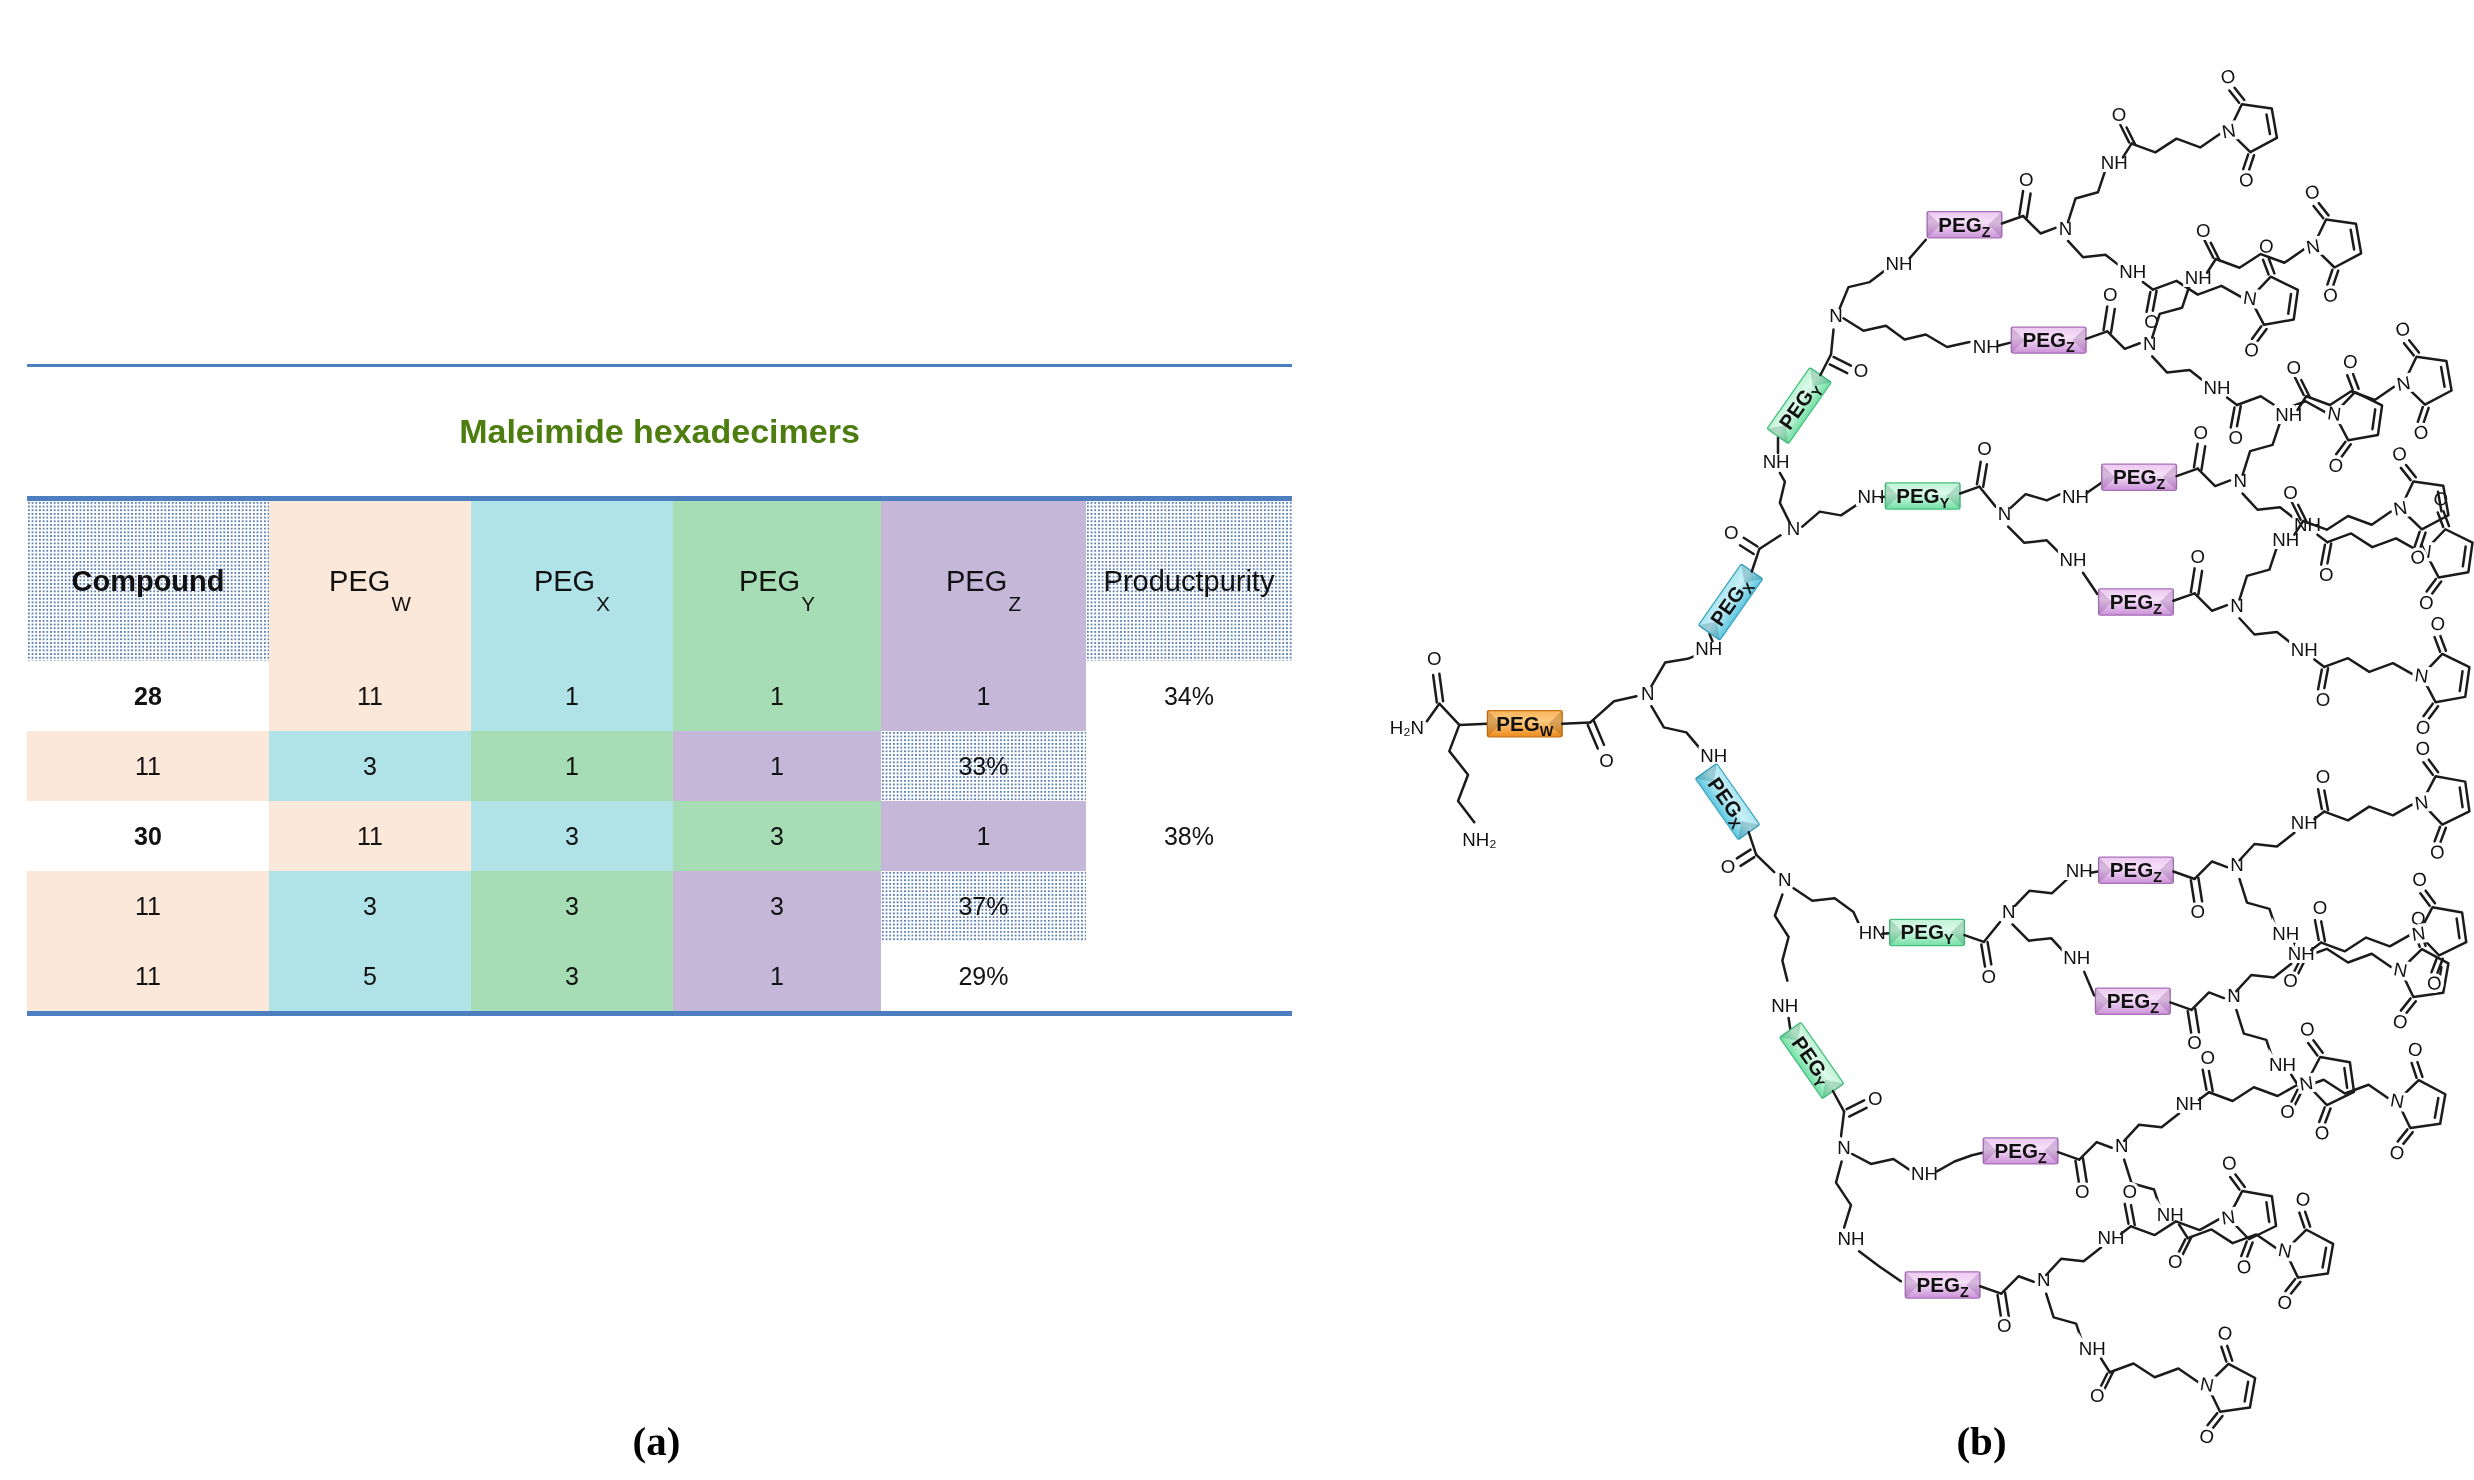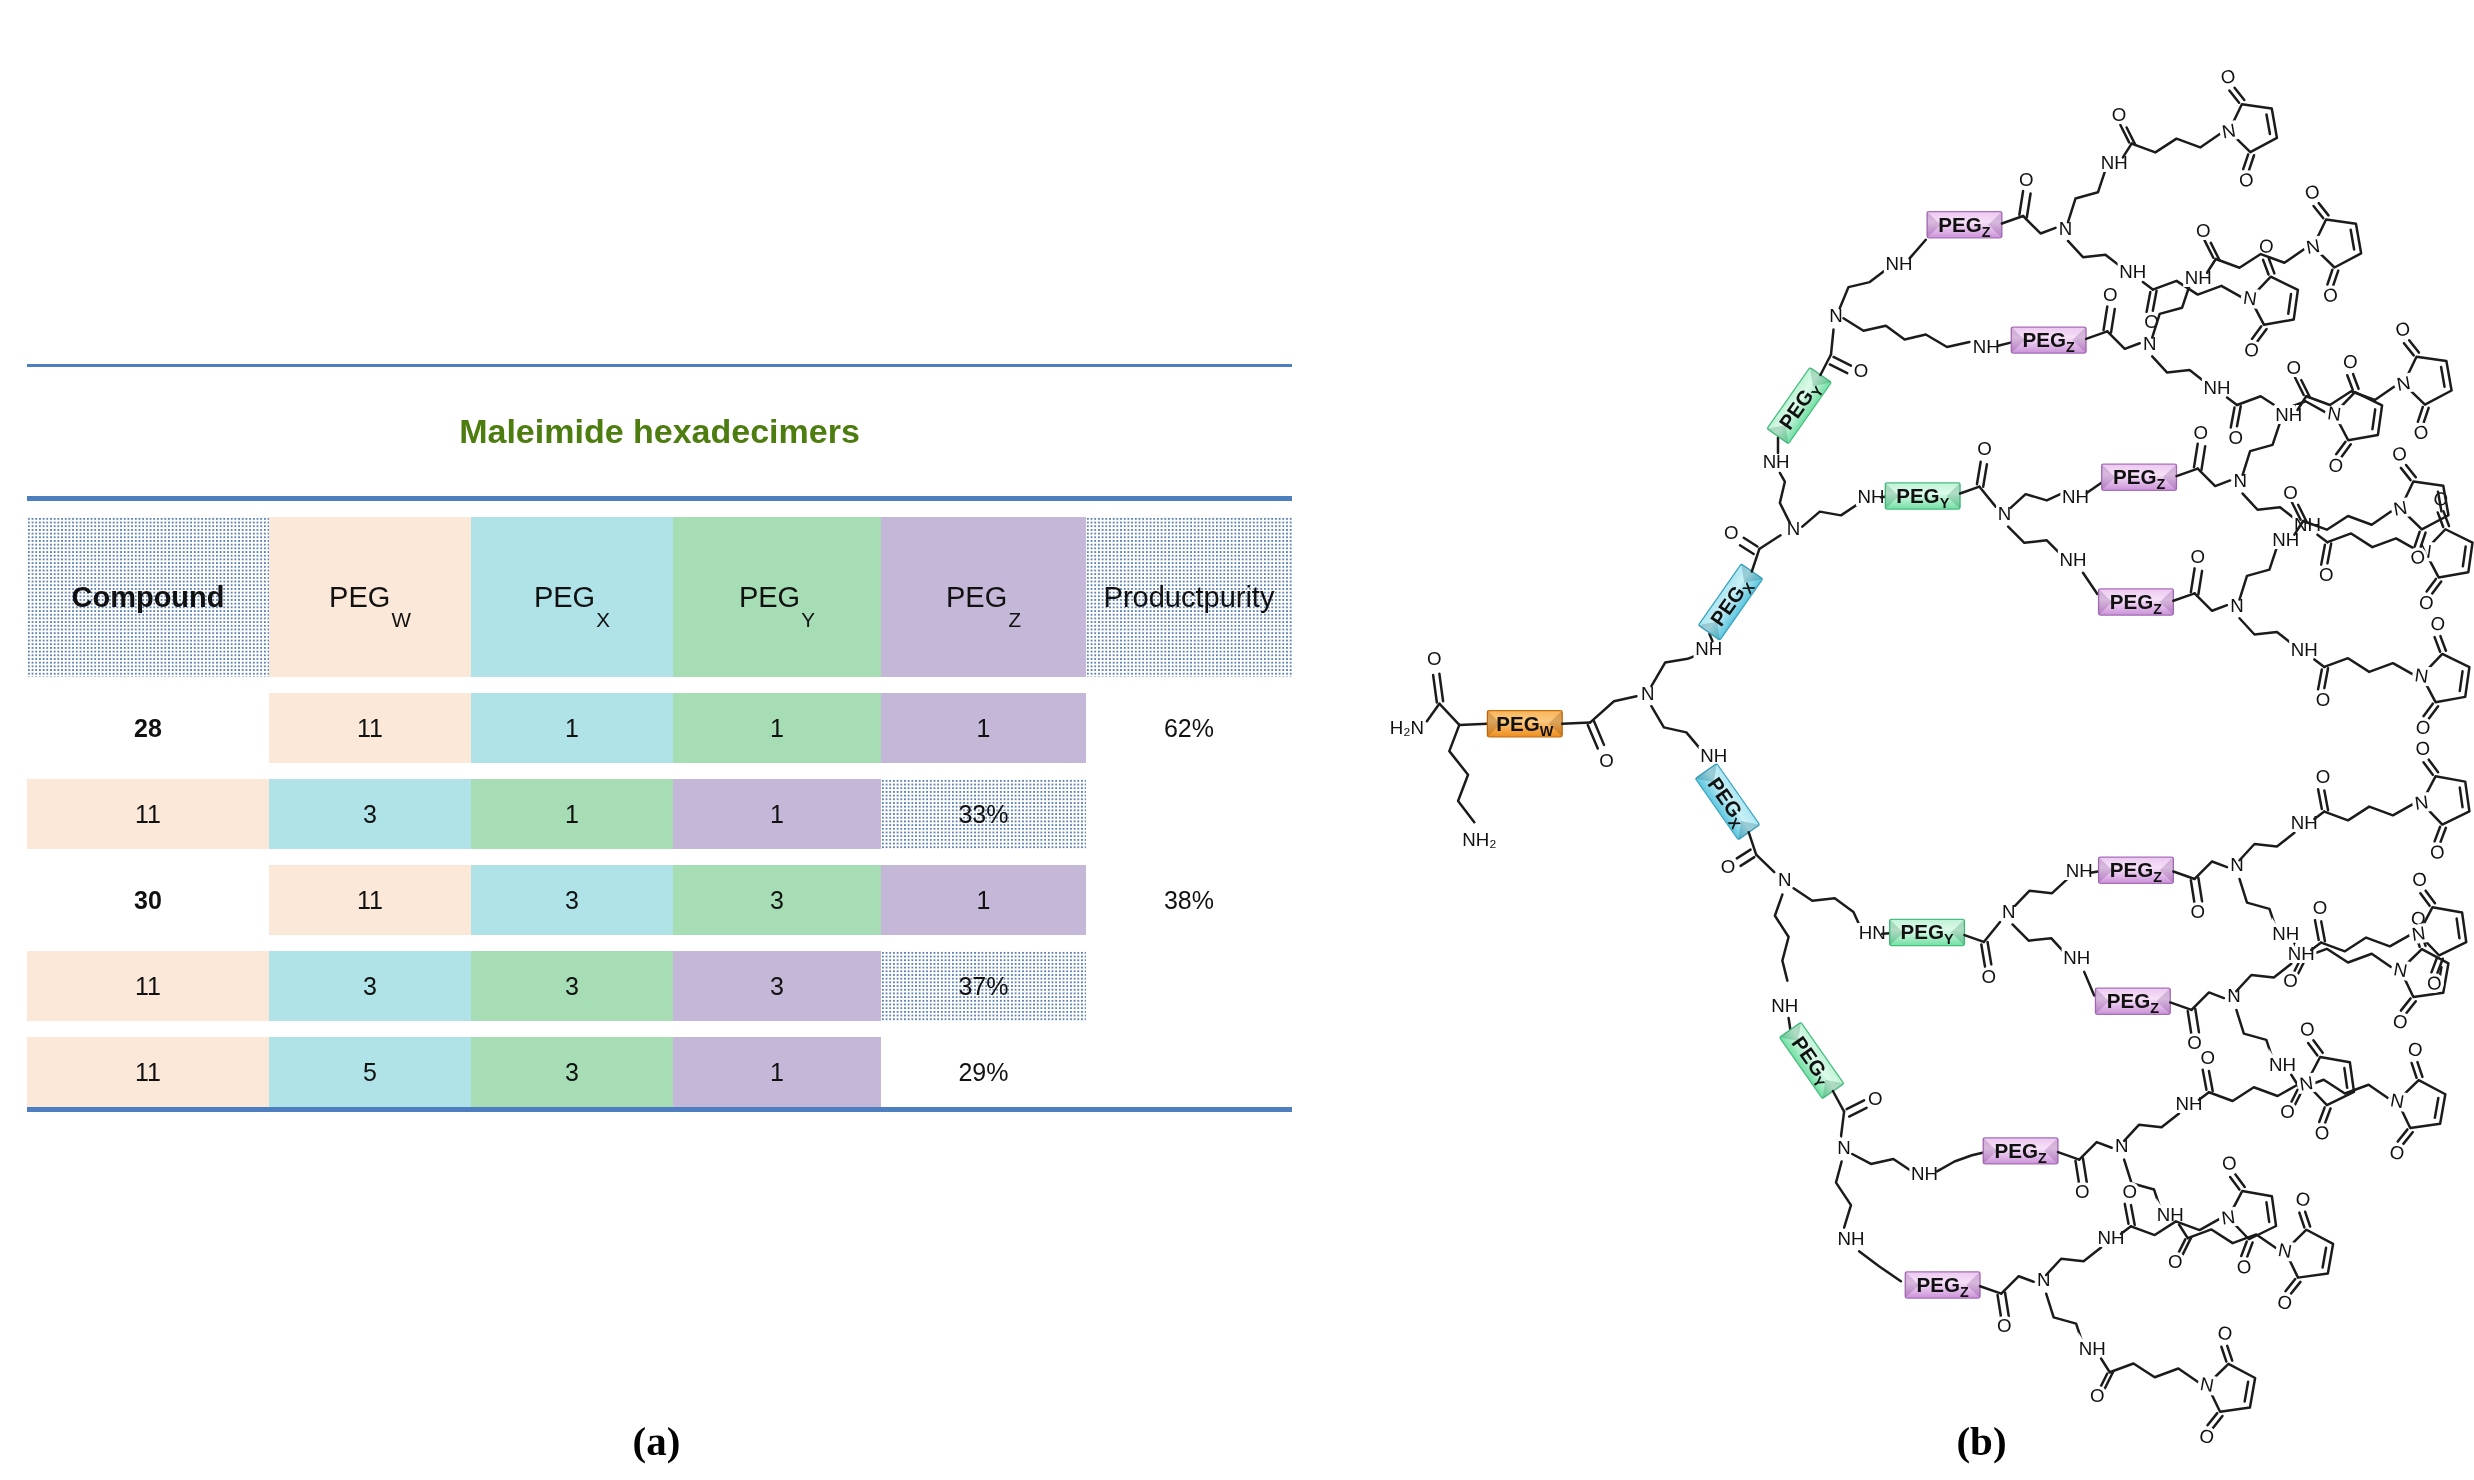--- a/index.html
+++ b/index.html
@@ -3,21 +3,21 @@
 <meta charset="utf-8">
 <style>
   html,body{margin:0;padding:0;background:#ffffff;width:2475px;height:1481px;
     font-family:"Liberation Sans", sans-serif;overflow:hidden;position:relative;}
   .abs{position:absolute;}
   
   #rule-top{left:27px;top:364px;width:1265px;height:3.1px;background:#4d7ebf;}
   #tbl-title{left:27px;top:412px;width:1265px;text-align:center;font-size:34px;
     font-weight:bold;color:#4d7c0f;letter-spacing:0px;}
   #tableA{left:27px;top:496px;width:1265px;border-top:5.6px solid #4d7ebf;border-bottom:5.6px solid #4d7ebf;}
-  .trow{display:grid;grid-template-columns:242px 202px 202px 208px 205px 206px;margin-top:16px;}
+  .trow{display:grid;grid-template-columns:242px 202px 202px 208px 205px 206px;}
   .hrow{height:160px;}
   .drow{height:70px;}
   .cell{display:flex;align-items:center;justify-content:center;font-size:25px;color:#111;}
   .hcell{font-size:29px;}
   .dotted{background-color:#ffffff;background-image:radial-gradient(#5e82b4 0.9px, transparent 1px);background-size:3.7px 3.7px;}
   .cw{background:#fce8d9;} .cx{background:#b0e3e8;} .cy{background:#a6ddb5;} .cz{background:#c5b7d8;}
   .bold{font-weight:bold;}
   .sub{font-size:20.6px;align-self:flex-end;transform:translateY(-45px);margin-left:1.2px;}
   .hstack{display:flex;flex-direction:row;align-items:center;line-height:1.25;}
   .caption{font-family:"Liberation Serif", serif;font-weight:bold;font-size:41px;color:#000;}
@@ -62,21 +62,21 @@
         </span>
     </div>
   </div>
 
   <div class="trow drow">
     <div class="cell bold">28</div>
     <div class="cell cw">11</div>
     <div class="cell cx">1</div>
     <div class="cell cy">1</div>
     <div class="cell cz">1</div>
-    <div class="cell">62%</div>
+    <div class="cell">34%</div>
   </div>
   <div class="trow drow">
     <div class="cell cw">11</div>
     <div class="cell cx">3</div>
     <div class="cell cy">1</div>
     <div class="cell cz">1</div>
     <div class="cell dotted">33%</div>
   </div>
   <div class="trow drow">
     <div class="cell bold">30</div>

